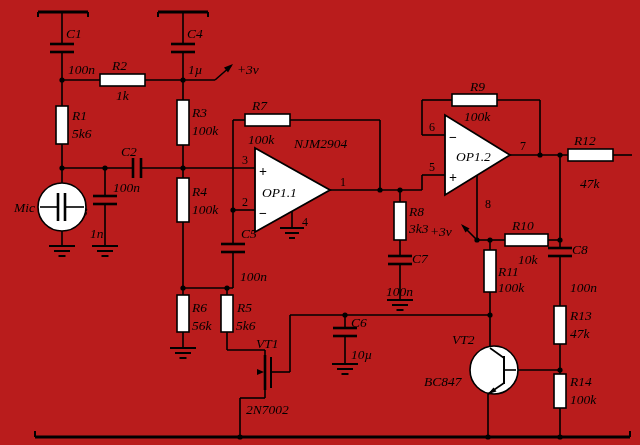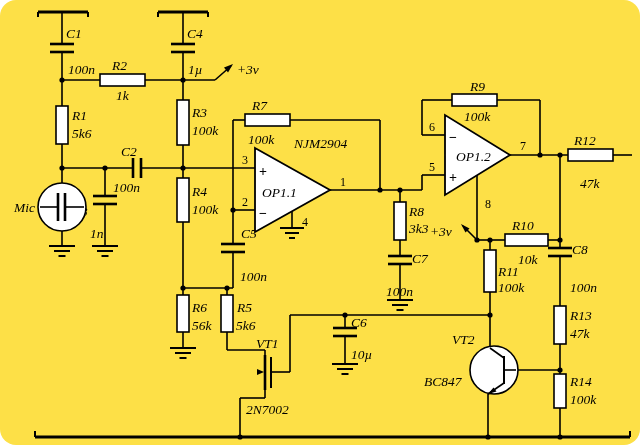--- a/index.html
+++ b/index.html
@@ -1,16 +1,16 @@
 <!DOCTYPE html>
 <html><head>
 <meta charset="utf-8">
 <style>
   html,body{margin:0;padding:0;background:#fff;}
-  .wrap{width:640px;height:445px;background:#fde047;border-radius:16px;}
+  .wrap{width:640px;height:445px;background:#b91c1c;}
   svg{display:block;}
   svg text{font-family:"Liberation Serif","DejaVu Serif",serif;font-style:italic;font-size:13.5px;fill:#000;}
   svg text.pin{font-style:normal;font-size:12px;}
   svg text.sign{font-style:normal;font-size:14px;font-weight:bold;}
   .w line{stroke:#000;stroke-width:1.6;}
   line.thick{stroke:#000;stroke-width:2.6;}
   line.bar{stroke:#000;stroke-width:2.8;}
   line.g{stroke:#000;stroke-width:2;}
   rect.box{fill:#fff;stroke:#000;stroke-width:1.6;}
   polygon.tri{fill:#fff;stroke:#000;stroke-width:1.8;}

